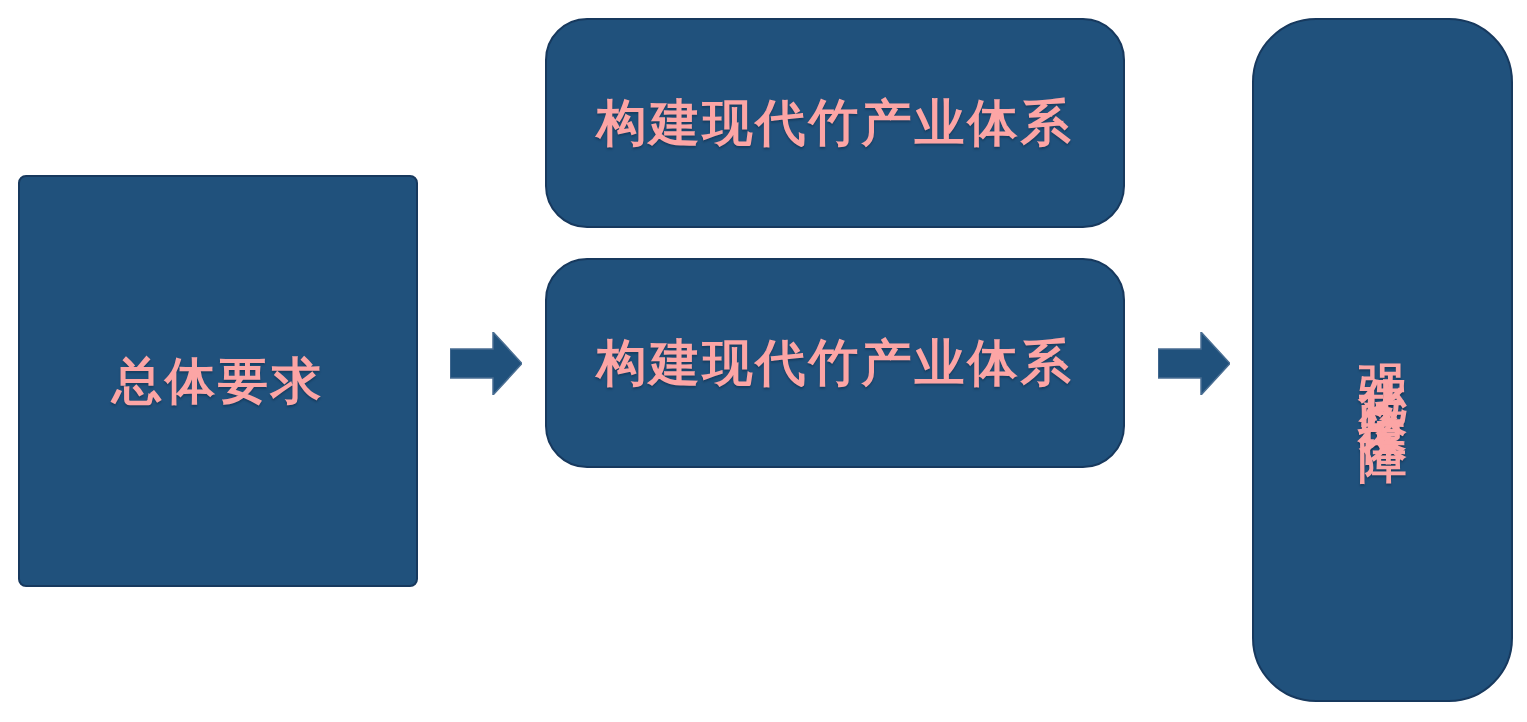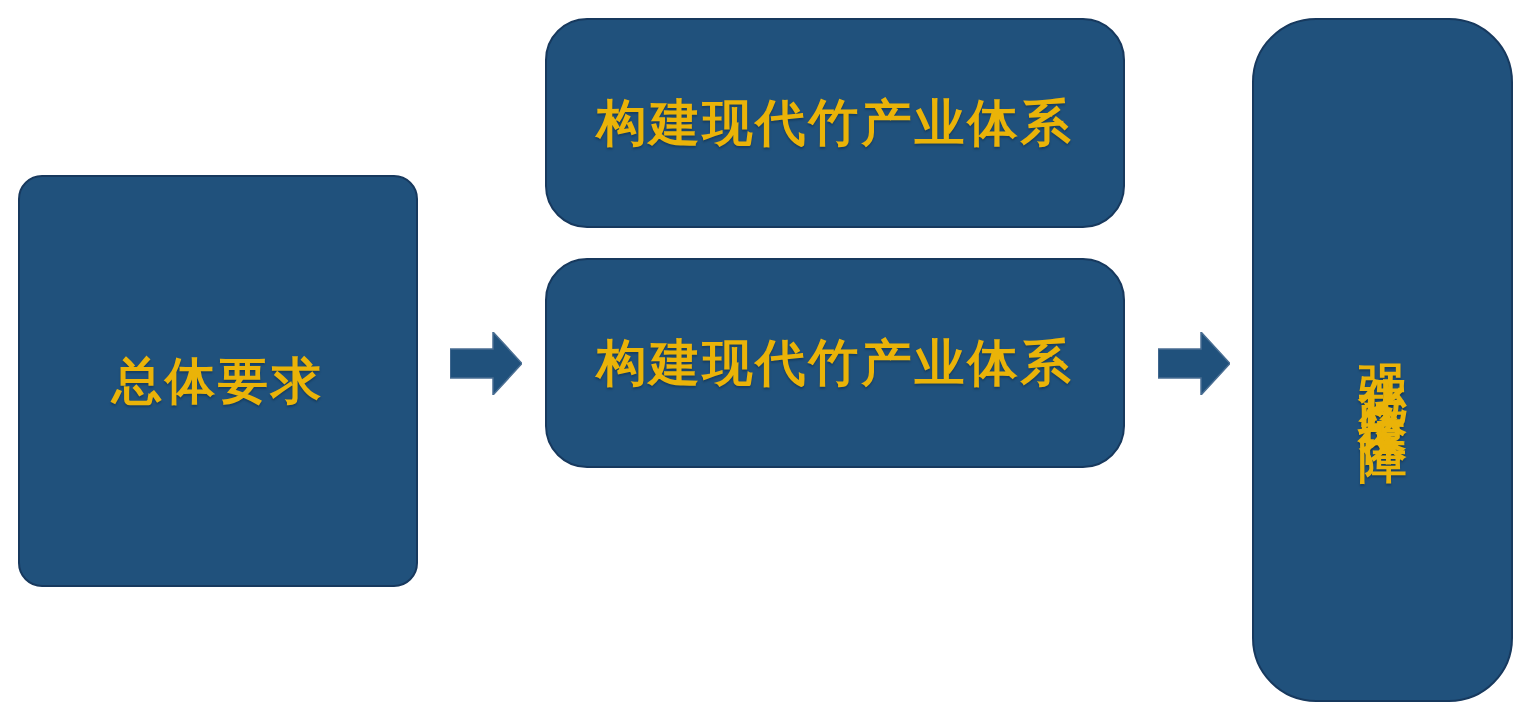--- a/index.html
+++ b/index.html
@@ -16,30 +16,30 @@
     overflow: hidden;
   }
   .box {
     position: absolute;
     box-sizing: border-box;
     background: #20517C;
     border: 2px solid #17395E;
     display: flex;
     align-items: center;
     justify-content: center;
-    color: #eab308;
+    color: #fca5a5;
     font-weight: bold;
     text-shadow: 0 2px 2px rgba(10, 30, 50, 0.35);
   }
   .left-box {
     left: 18px;
     top: 175px;
     width: 400px;
     height: 412px;
-    border-radius: 24px;
+    border-radius: 8px;
     font-size: 50px;
     letter-spacing: 3px;
   }
   .mid-box {
     left: 545px;
     width: 580px;
     height: 210px;
     border-radius: 42px;
     font-size: 50px;
     letter-spacing: 3px;

